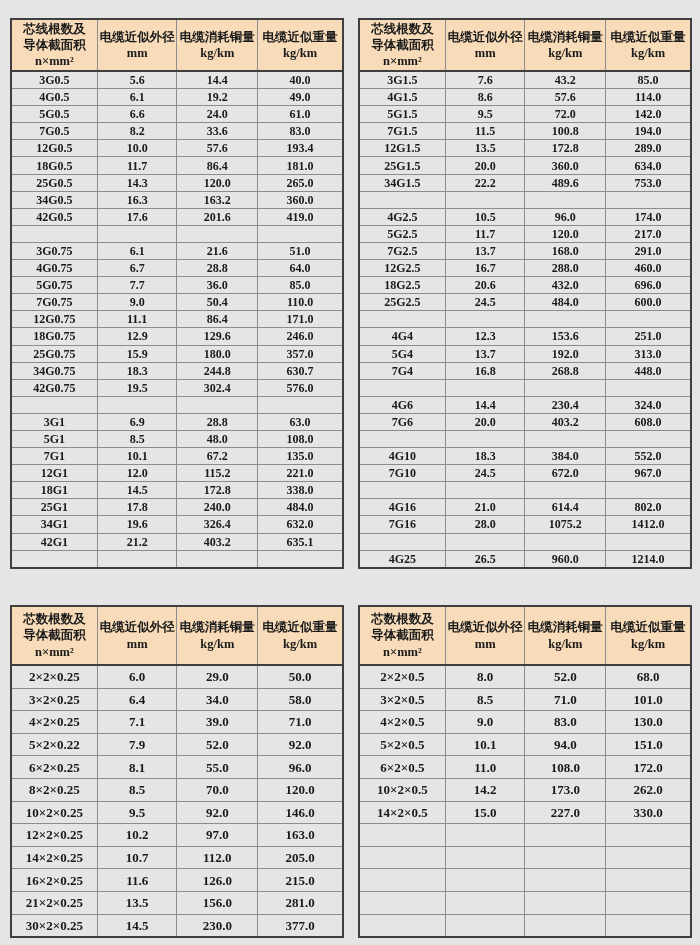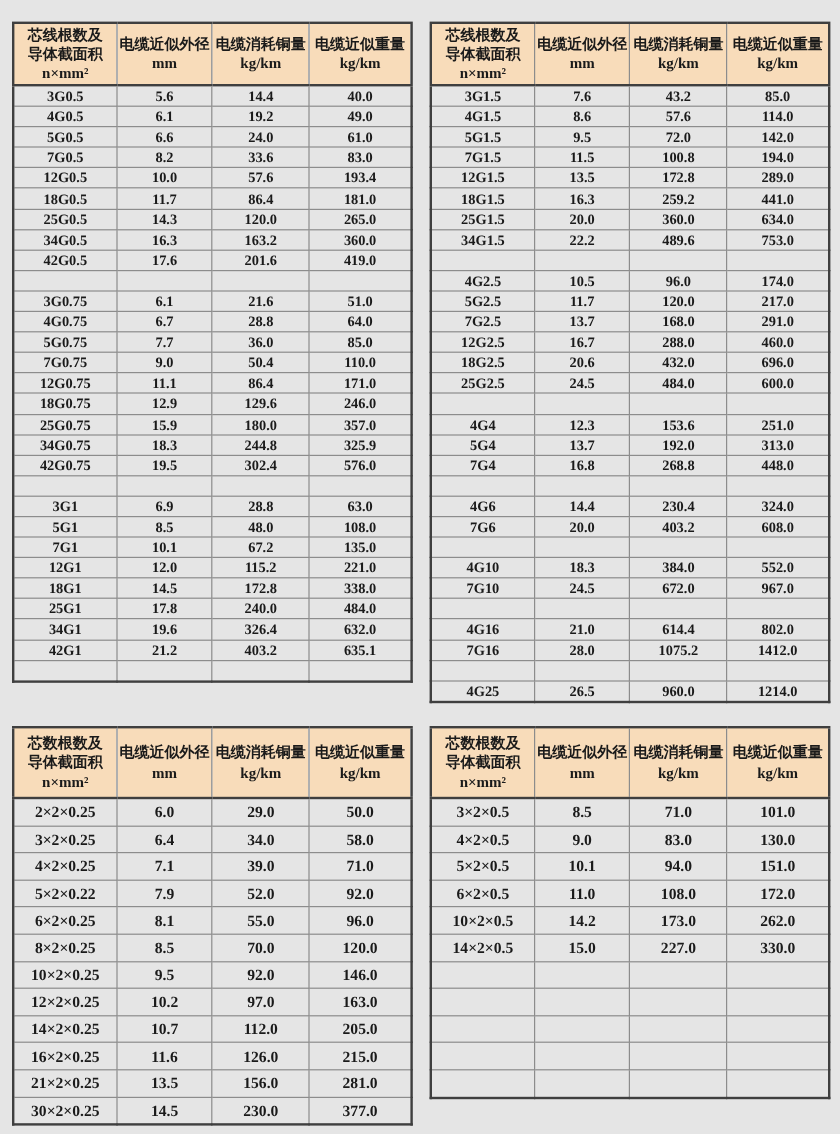--- a/index.html
+++ b/index.html
@@ -185,21 +185,21 @@
           <tr>
             <td>25G0.75</td>
             <td>15.9</td>
             <td>180.0</td>
             <td>357.0</td>
           </tr>
           <tr>
             <td>34G0.75</td>
             <td>18.3</td>
             <td>244.8</td>
-            <td>325.9</td>
+            <td>630.7</td>
           </tr>
           <tr>
             <td>42G0.75</td>
             <td>19.5</td>
             <td>302.4</td>
             <td>576.0</td>
           </tr>
           <tr>
             <td></td>
             <td></td>
@@ -310,26 +310,20 @@
             <td>100.8</td>
             <td>194.0</td>
           </tr>
           <tr>
             <td>12G1.5</td>
             <td>13.5</td>
             <td>172.8</td>
             <td>289.0</td>
           </tr>
           <tr>
-            <td>18G1.5</td>
-            <td>16.3</td>
-            <td>259.2</td>
-            <td>441.0</td>
-          </tr>
-          <tr>
             <td>25G1.5</td>
             <td>20.0</td>
             <td>360.0</td>
             <td>634.0</td>
           </tr>
           <tr>
             <td>34G1.5</td>
             <td>22.2</td>
             <td>489.6</td>
             <td>753.0</td>
@@ -584,20 +578,26 @@
           <th>电缆近似外径
 mm</th>
           <th>电缆消耗铜量
 kg/km</th>
           <th>电缆近似重量
 kg/km</th>
         </tr>
       </thead>
       <tbody>
           <tr>
+            <td>2×2×0.5</td>
+            <td>8.0</td>
+            <td>52.0</td>
+            <td>68.0</td>
+          </tr>
+          <tr>
             <td>3×2×0.5</td>
             <td>8.5</td>
             <td>71.0</td>
             <td>101.0</td>
           </tr>
           <tr>
             <td>4×2×0.5</td>
             <td>9.0</td>
             <td>83.0</td>
             <td>130.0</td>

